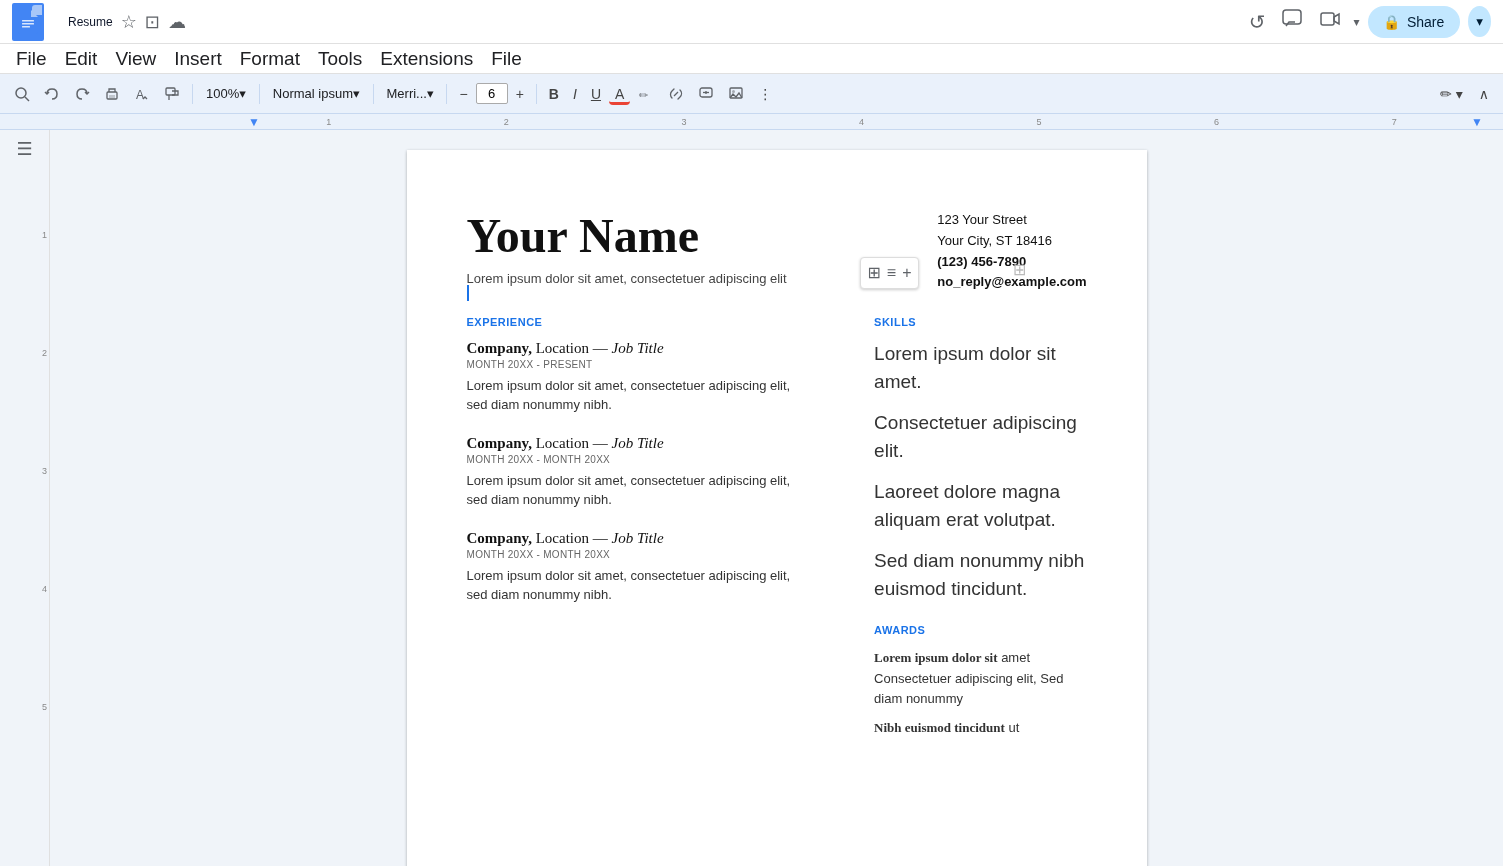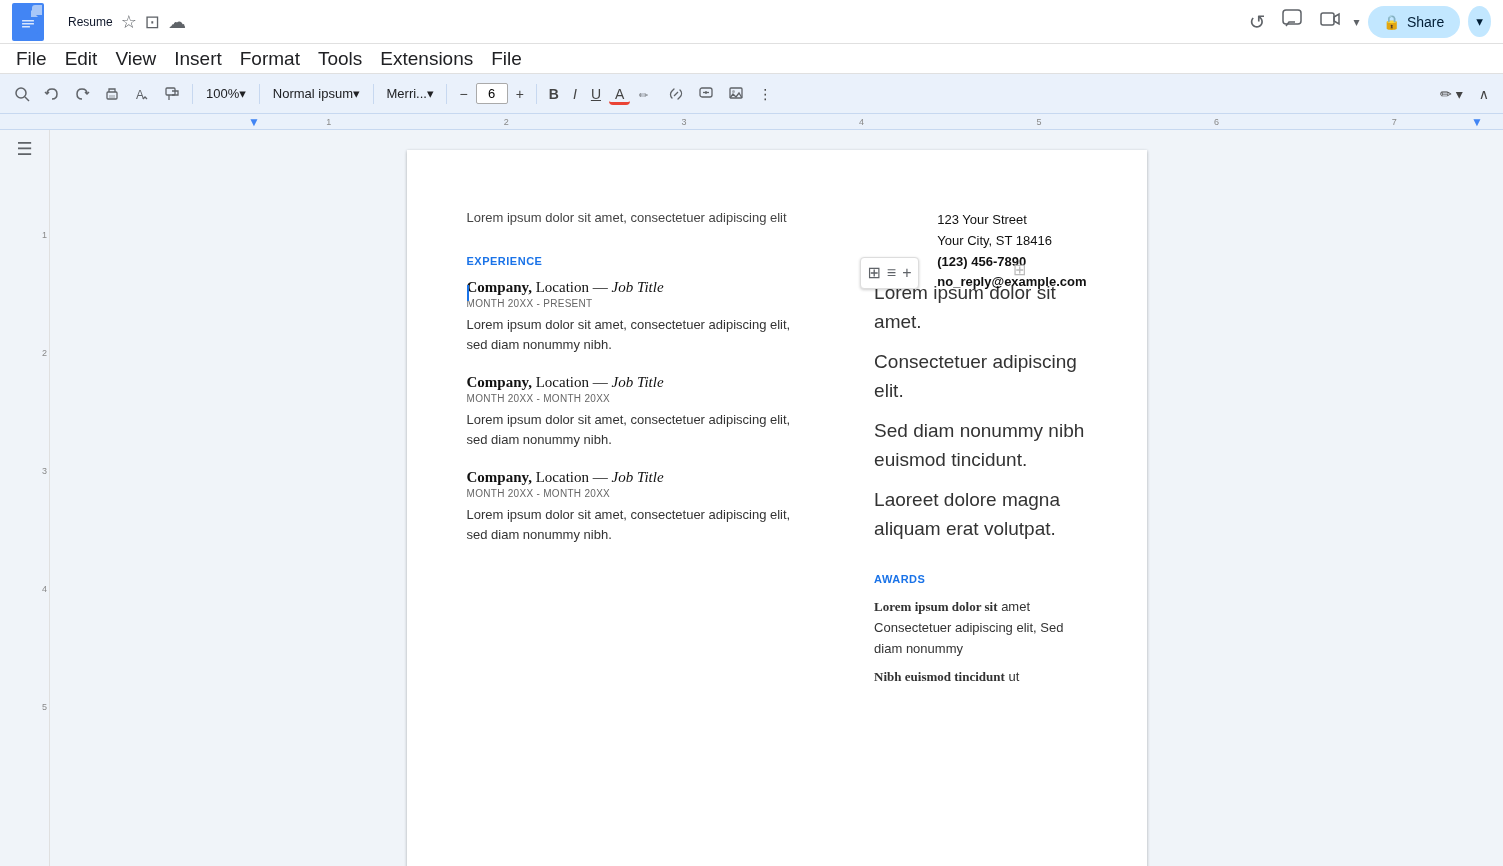--- a/index.html
+++ b/index.html
@@ -137,21 +137,21 @@
     .job-title-line .company { font-weight: bold; }
     .job-title-line .position { font-style: italic; }
     .job-date {
       font-size: 10px; color: #666; text-transform: uppercase;
       letter-spacing: 0.3px; margin-bottom: 6px;
     }
     .job-desc { font-size: 13px; color: #333; margin-bottom: 20px; line-height: 1.5; }
 
     .skill-item { font-size: 19px; color: #333; margin-bottom: 12px; line-height: 1.5; }
 
-    .awards-section { margin-top: 30px; }
+    .awards-section { margin-top: 20px; }
     .award-text { font-size: 13px; color: #333; line-height: 1.6; }
     .award-bold { font-weight: bold; font-family: Liberation Serif, serif; }
 
     
     .float-toolbar {
       position: absolute; top: 47px; right: 168px;
       background: #fff; border: 1px solid #ddd; border-radius: 4px;
       display: flex; align-items: center; padding: 2px 6px; gap: 6px;
       box-shadow: 0 1px 3px rgba(0,0,0,0.2); font-size: 16px; color: #5f6368;
     }
@@ -378,20 +378,21 @@
       <span style="margin-top:108px;">4</span>
       <span style="margin-top:108px;">5</span>
     </div>
   </div>
 
   <div id="doc-area">
     <div class="page">
 
       <div class="cursor-line"></div>
 
+      <div class="name-title">Your Name</div>
 
       <div class="subtitle-text">Lorem ipsum dolor sit amet, consectetuer adipiscing elit</div>
 
       <div class="address-block">
 
         <div class="float-toolbar">
           <span>⊞</span>
           <span>≡</span>
           <span>+</span>
         </div>
@@ -436,22 +437,22 @@
             <div class="job-date">MONTH 20XX - MONTH 20XX</div>
             <div class="job-desc">Lorem ipsum dolor sit amet, consectetuer adipiscing elit, sed diam nonummy nibh.</div>
           </div>
         </div>
 
         <div class="right-col">
           <h3 class="section-header">SKILLS</h3>
 
           <div class="skill-item">Lorem ipsum dolor sit amet.</div>
           <div class="skill-item">Consectetuer adipiscing elit.</div>
+          <div class="skill-item">Laoreet dolore magna aliquam erat volutpat.</div>
           <div class="skill-item">Sed diam nonummy nibh euismod tincidunt.</div>
-          <div class="skill-item">Laoreet dolore magna aliquam erat volutpat.</div>
 
           <div class="awards-section">
             <h3 class="section-header">AWARDS</h3>
             <div class="award-text">
               <span class="award-bold">Lorem ipsum dolor sit</span>
               <span> amet Consectetuer adipiscing elit, Sed diam nonummy</span>
             </div>
             <div class="award-text" style="margin-top:8px;">
               <span class="award-bold">Nibh euismod tincidunt</span>
               <span> ut</span>

